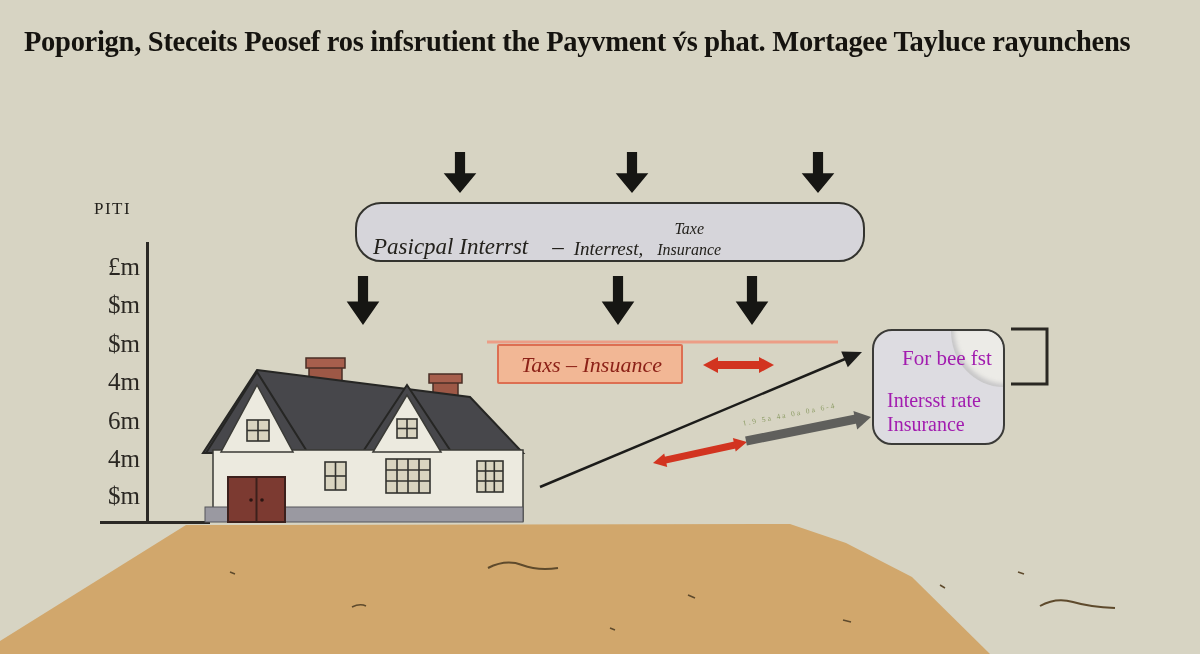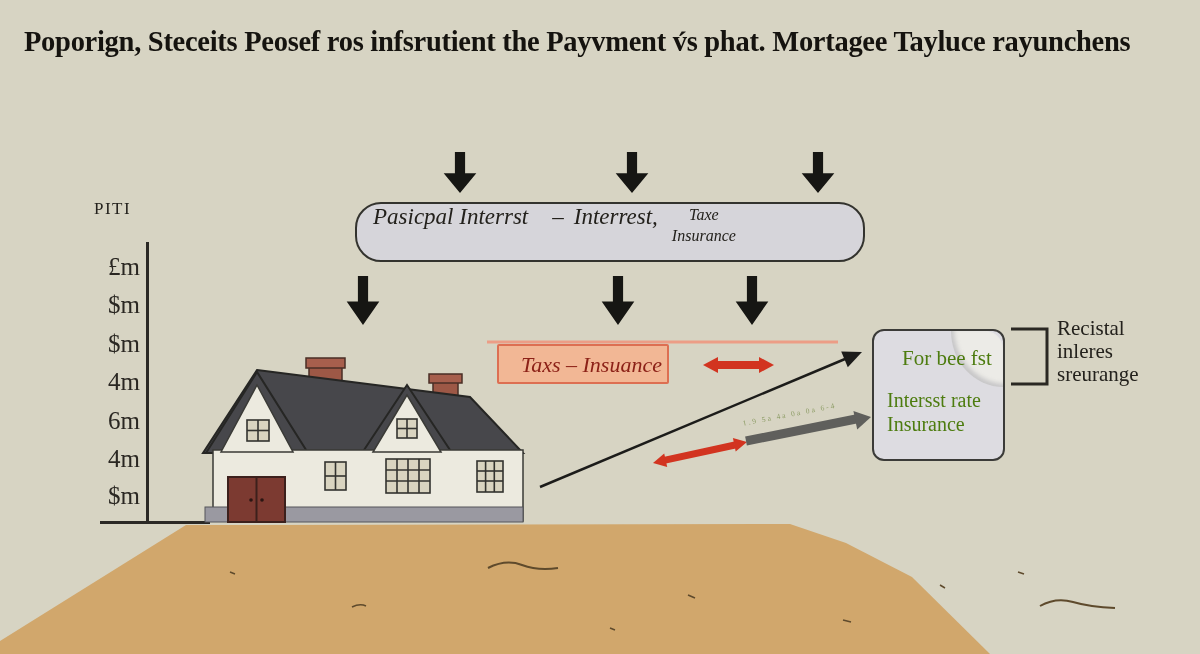--- a/index.html
+++ b/index.html
@@ -18,34 +18,34 @@
   }
   
   .fbox{box-sizing:border-box; border:2px solid #4b4b43;}
   #source-box{
     left:450px; top:100px; width:413px; height:43px; border-radius:21px;
     background:#cdd6b6; text-align:center; line-height:40px; font-size:21px; color:#20261a;
   }
   #components-box{
     left:355px; top:202px; width:510px; height:60px; border-radius:26px;
     background:#d6d5da; border-color:#33332e;
-    display:flex; align-items:flex-start; font-style:italic; color:#23211c;
+    display:flex; align-items:flex-end; font-style:italic; color:#23211c;
   }
   #components-box .p1{margin-left:16px; font-size:23px;}
   #components-box .dash{margin-left:24px; font-size:23px;}
-  #components-box .p2{margin-left:10px; font-size:23px;}
+  #components-box .p2{margin-left:10px; font-size:19px;}
   #components-box .col{margin-left:14px; text-align:center; font-size:16px; line-height:21px;}
   #taxes-box{
-    left:497px; top:344px; width:172px; height:40px; border-radius:2px;
+    left:497px; top:344px; width:186px; height:40px; border-radius:2px;
     background:#f2b795; border-color:#dd6f52;
     font-style:italic; font-size:22px; color:#8c2117; line-height:37px; padding-left:22px;
   }
   #rate-box{
-    left:872px; top:329px; width:133px; height:132px; border-radius:12px;
-    background:#dddce1; border-color:#3b3b38; overflow:hidden; color:#4d7c0f;
+    left:872px; top:329px; width:133px; height:116px; border-radius:20px;
+    background:#dddce1; border-color:#3b3b38; overflow:hidden; color:#a21caf;
   }
   #rate-box .curl{
     position:absolute; top:0; right:0; width:52px; height:56px;
     background:#ecebe7; border-radius:0 18px 0 100%;
     box-shadow:inset 3px -3px 4px rgba(140,140,150,.38);
   }
   #rate-box .l1{position:relative; margin:15px 0 0 28px; font-size:21px;}
   #rate-box .l2{position:relative; margin:18px 0 0 13px; font-size:20px;}
   #rate-box .l3{position:relative; margin:1px 0 0 13px; font-size:20px;}
   #side-note{
@@ -180,25 +180,20 @@
     <span>Taxs – Insuance</span>
   </div>
 
   <div class="abs fbox" id="rate-box">
     <div class="curl"></div>
     <div class="l1">For bee fst</div>
     <div class="l2">Intersst rate</div>
     <div class="l3">Insurance</div>
   </div>
 
-  <div class="abs" id="side-note">
-    <div>Recistal</div>
-    <div>inleres</div>
-    <div>sreurange</div>
-  </div>
 
   <div class="abs" id="arrow-note">1.9 5a 4a 0a 0a 6-4</div>
 
   <svg class="abs" style="left:0; top:0; pointer-events:none;" width="1200" height="654" viewBox="0 0 1200 654">
 
     <line x1="487" y1="342" x2="838" y2="342" stroke="#ec9d86" stroke-width="3"></line>
 
     <g>
       <line x1="540" y1="487" x2="845" y2="359" stroke="#1c1c1a" stroke-width="2.5"></line>
       <polygon points="862,352 847.8,367.2 841.2,351.5" fill="#1c1c1a"></polygon>

